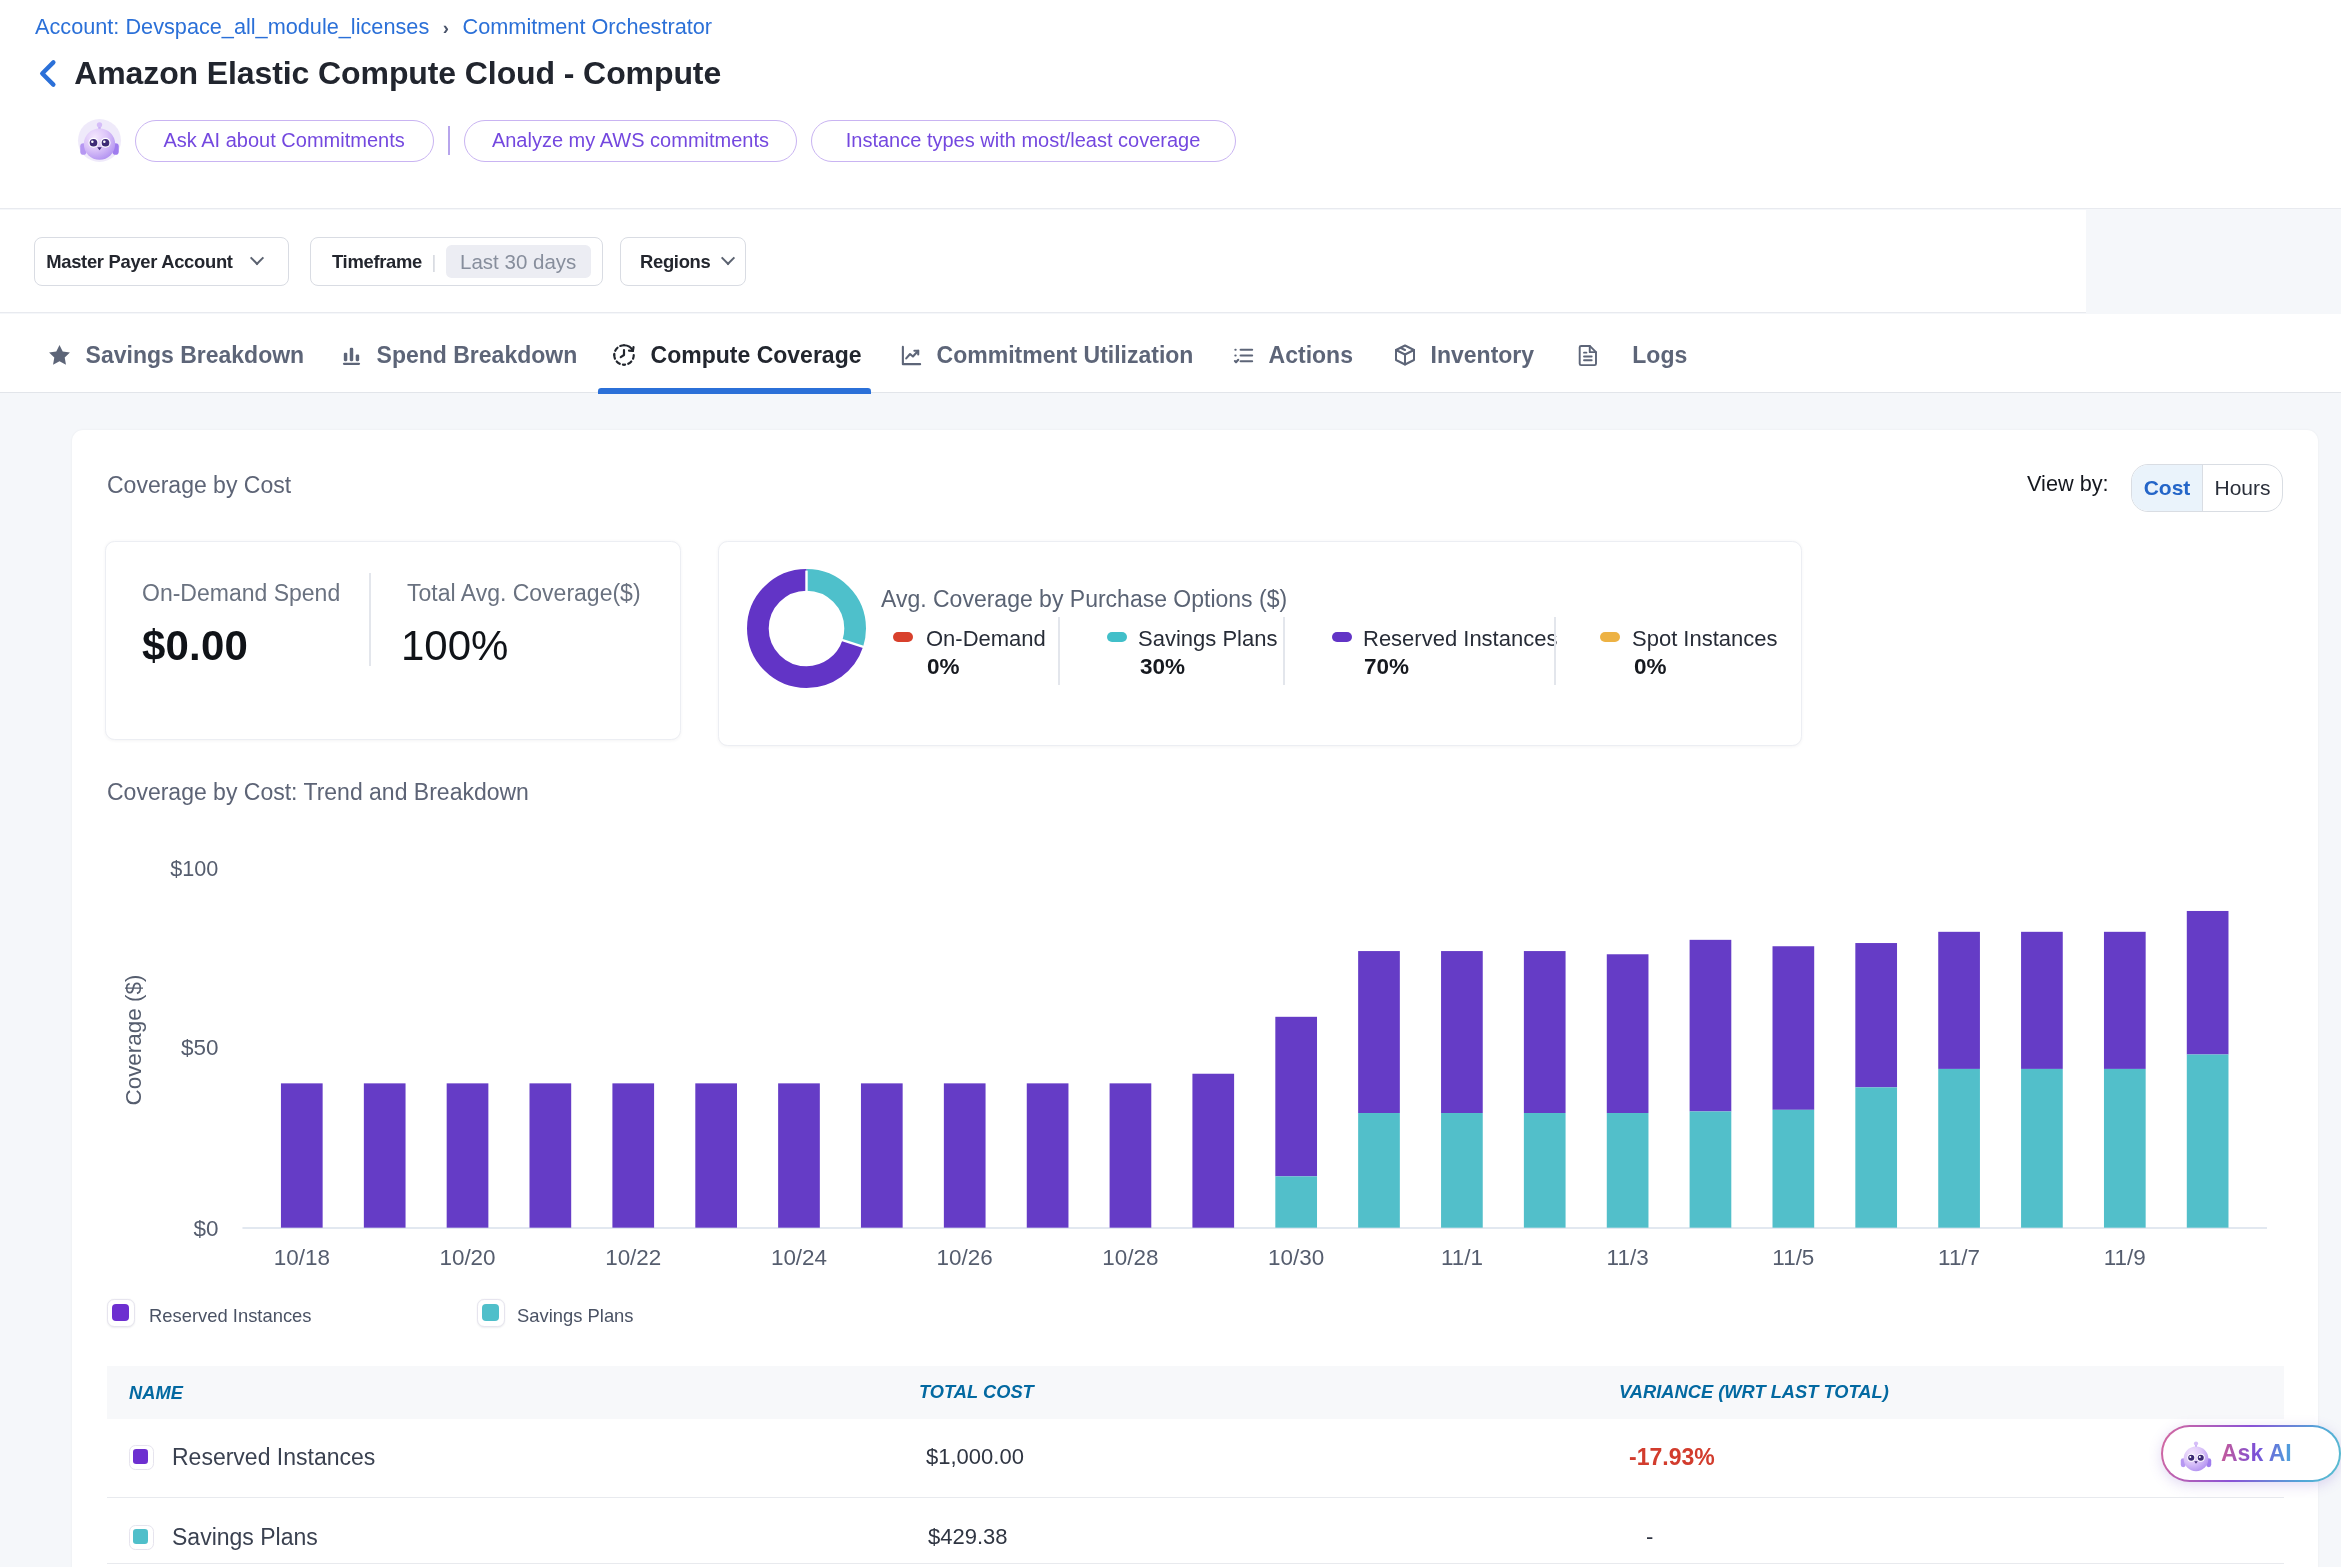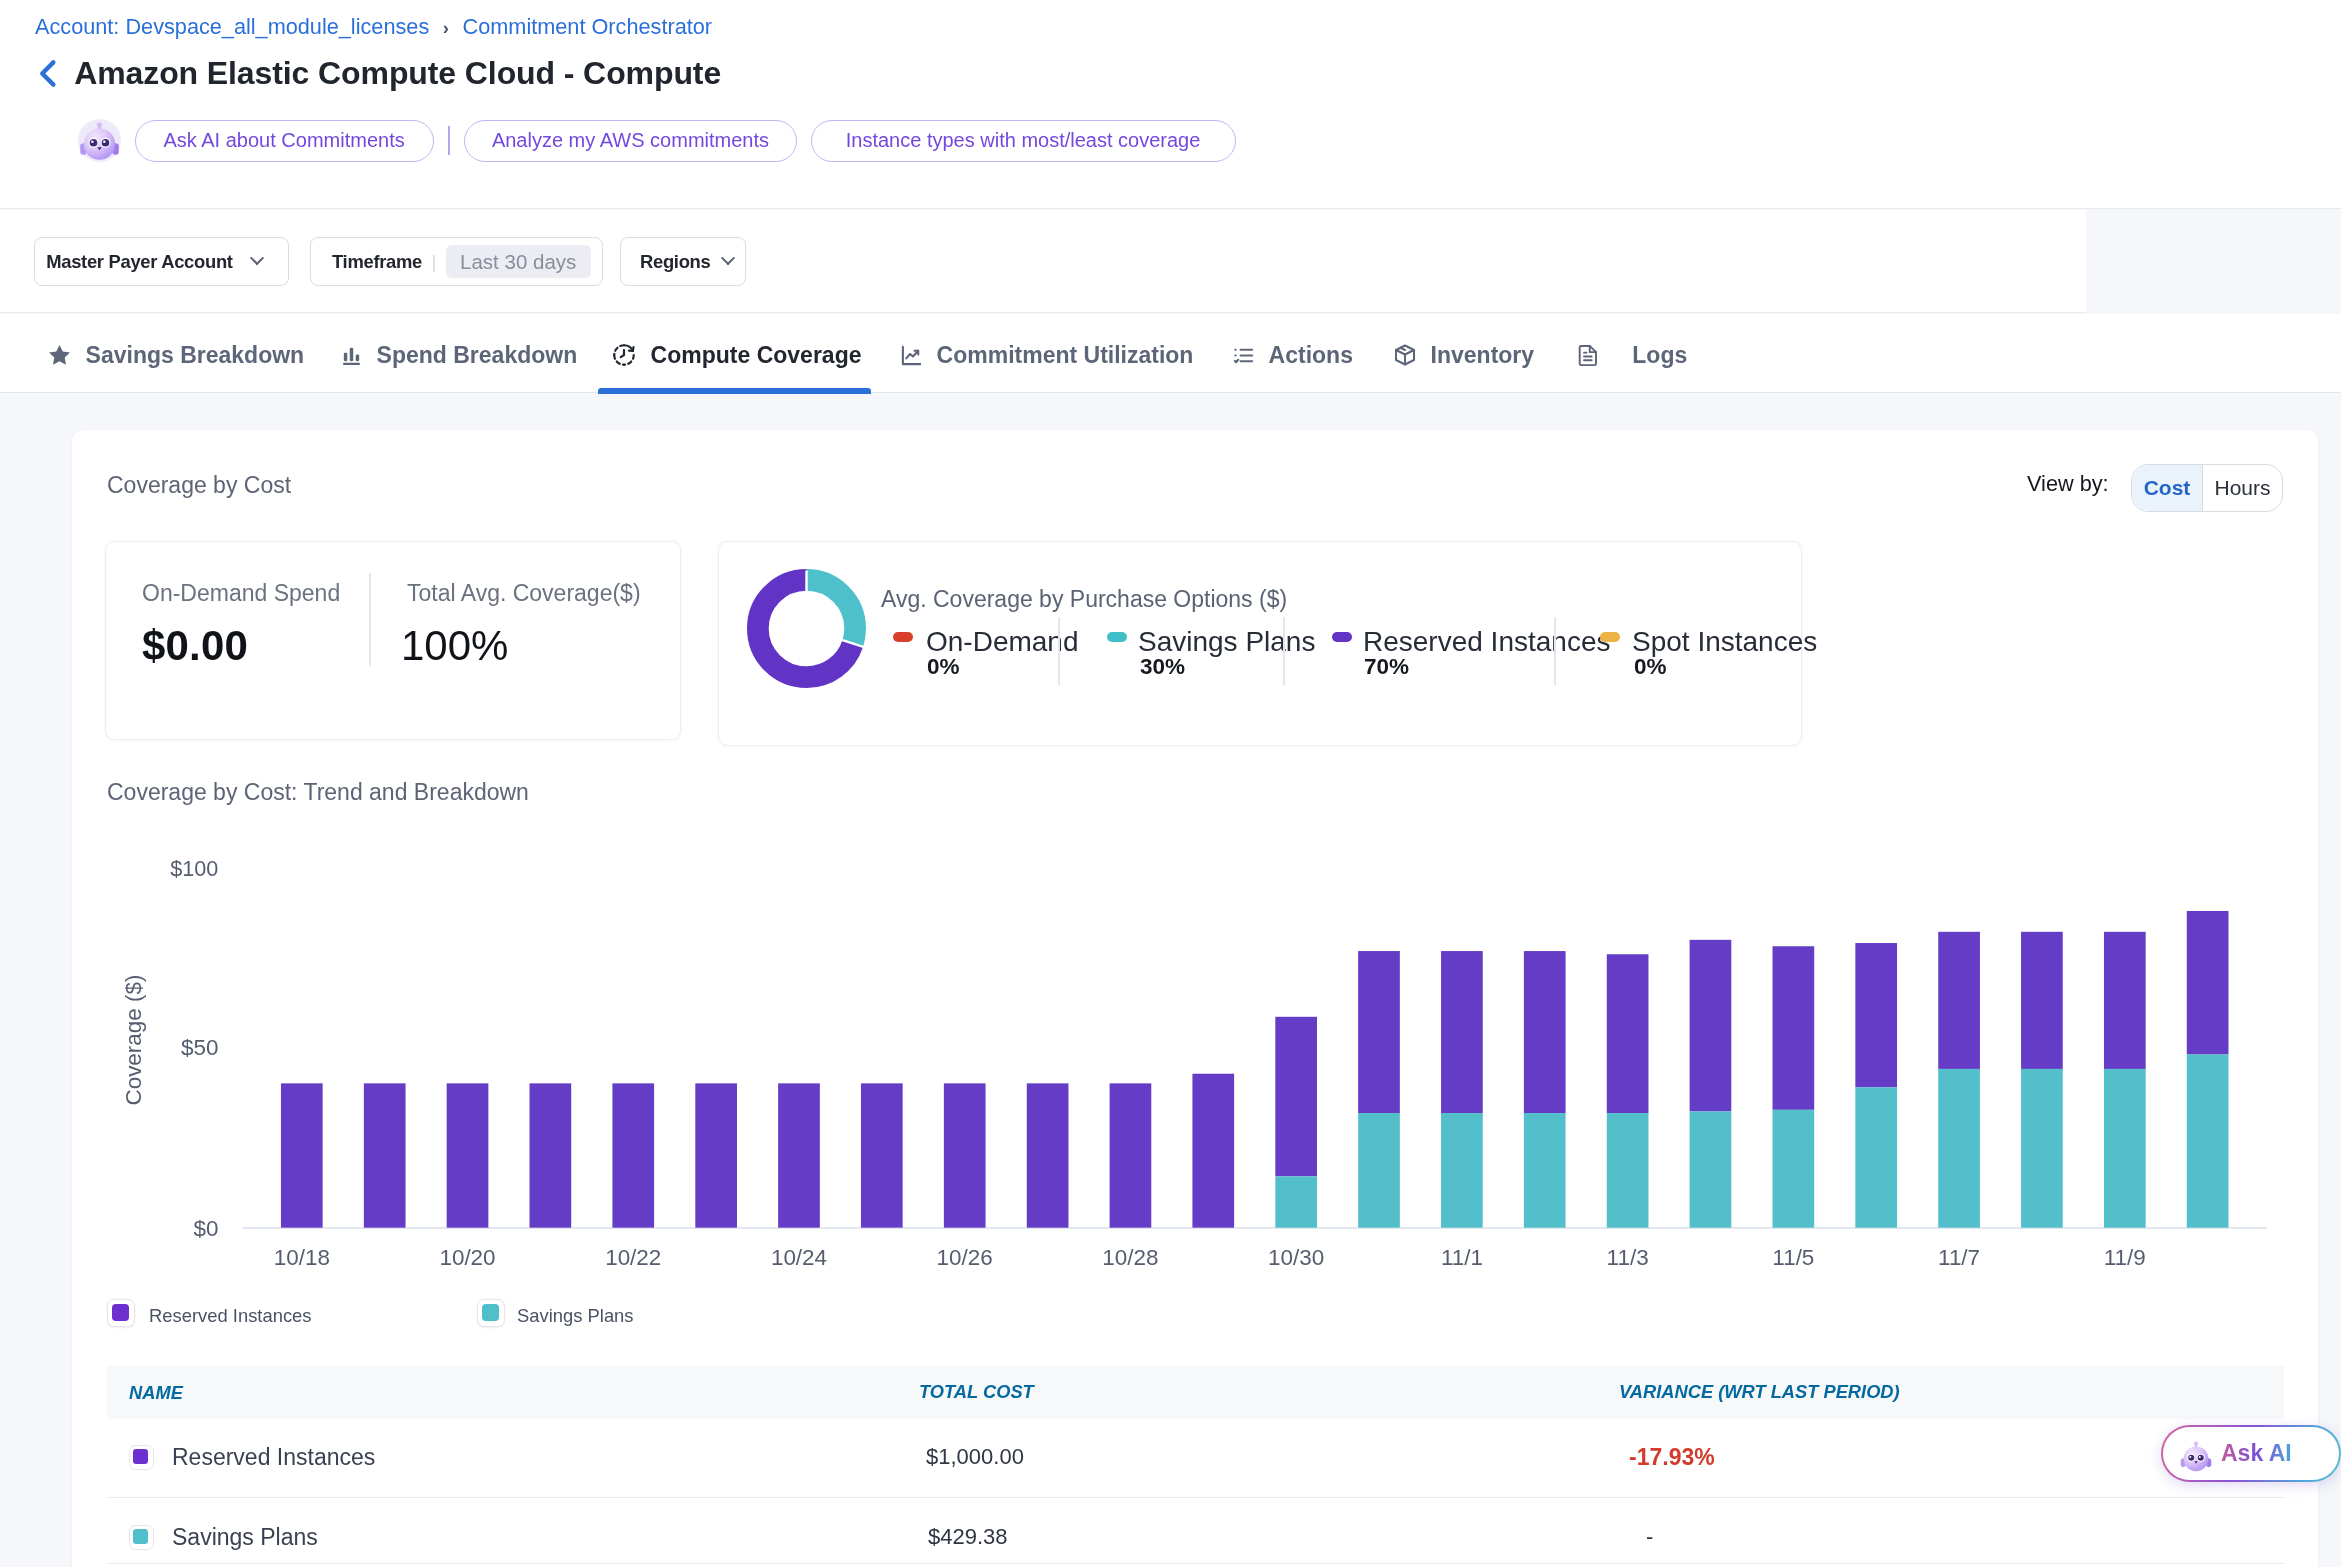--- a/index.html
+++ b/index.html
@@ -42,21 +42,21 @@
 
 
 #stats { position:absolute; left:105px; top:541px; width:576px; height:199px; border:0.8px solid #eceef3; border-radius:9.6px; background:#fff; box-shadow:0 0.8px 3.2px rgba(30,41,59,.05); }
 .statlabel { position:absolute; font-size:23px; color:#6a7280; }
 .statval { position:absolute; font-size:42px; font-weight:bold; color:#101318; letter-spacing:0.2px; }
 #statdiv { position:absolute; left:369px; top:573px; width:1.6px; height:93px; background:#e3e6ec; }
 
 
 #donutcard { position:absolute; left:718px; top:541px; width:1084px; height:205px; border:0.8px solid #eceef3; border-radius:9.6px; background:#fff; box-shadow:0 0.8px 3.2px rgba(30,41,59,.05); }
 .dlegpill { position:absolute; width:20px; height:10.4px; border-radius:5.6px; }
-.dleglabel { position:absolute; font-size:28px; color:#272c37; }
+.dleglabel { position:absolute; font-size:22px; color:#272c37; }
 .dlegpct { position:absolute; font-size:22.5px; font-weight:bold; color:#16191f; }
 .dlegdiv { position:absolute; top:617px; width:1.6px; height:68px; background:#e3e6ec; }
 
 
 .lgbox { position:absolute; width:28px; height:28px; border:1.6px solid #e6e4ee; border-radius:7.2px; background:#fff; box-shadow:0 0.8px 1.6px rgba(30,41,59,.08); }
 .lgbox span { position:absolute; left:4px; top:4px; width:17px; height:17px; border-radius:4px; }
 .lglabel { position:absolute; font-size:18.4px; color:#4a5264; }
 
 
 #thead { position:absolute; left:107px; top:1366px; width:2177px; height:53px; background:#f7f8fa; }
@@ -294,21 +294,21 @@
   </div>
 <div class="lglabel" style="left:149px; top:1305px;">Reserved Instances</div>
 <div class="lgbox" style="left:477px; top:1299px;">
     <span style="background:#4fbfca;"></span>
   </div>
 <div class="lglabel" style="left:517px; top:1305px;">Savings Plans</div>
 
 <div id="thead"></div>
 <div class="th" style="left:129px; top:1382px;">NAME</div>
 <div class="th" style="left:919px; top:1381px;">TOTAL COST</div>
-<div class="th" style="left:1619px; top:1381px;">VARIANCE (WRT LAST PERIOD)</div>
+<div class="th" style="left:1619px; top:1381px;">VARIANCE (WRT LAST TOTAL)</div>
 <div class="rowbox" style="left:129px; top:1445px;">
     <span style="background:#6d2fd0;"></span>
   </div>
 <div class="rowname" style="left:172px; top:1444px;">Reserved Instances</div>
 <div class="rowval" style="left:926px; top:1444px;">$1,000.00</div>
 <div class="rowval" style="left:1629px; top:1444px; color:#d23c2d; font-weight:bold; font-size:23px;">-17.93%</div>
 <div class="trow-div" style="top:1497px;"></div>
 <div class="rowbox" style="left:129px; top:1525px;">
     <span style="background:#4fbfca;"></span>
   </div>

